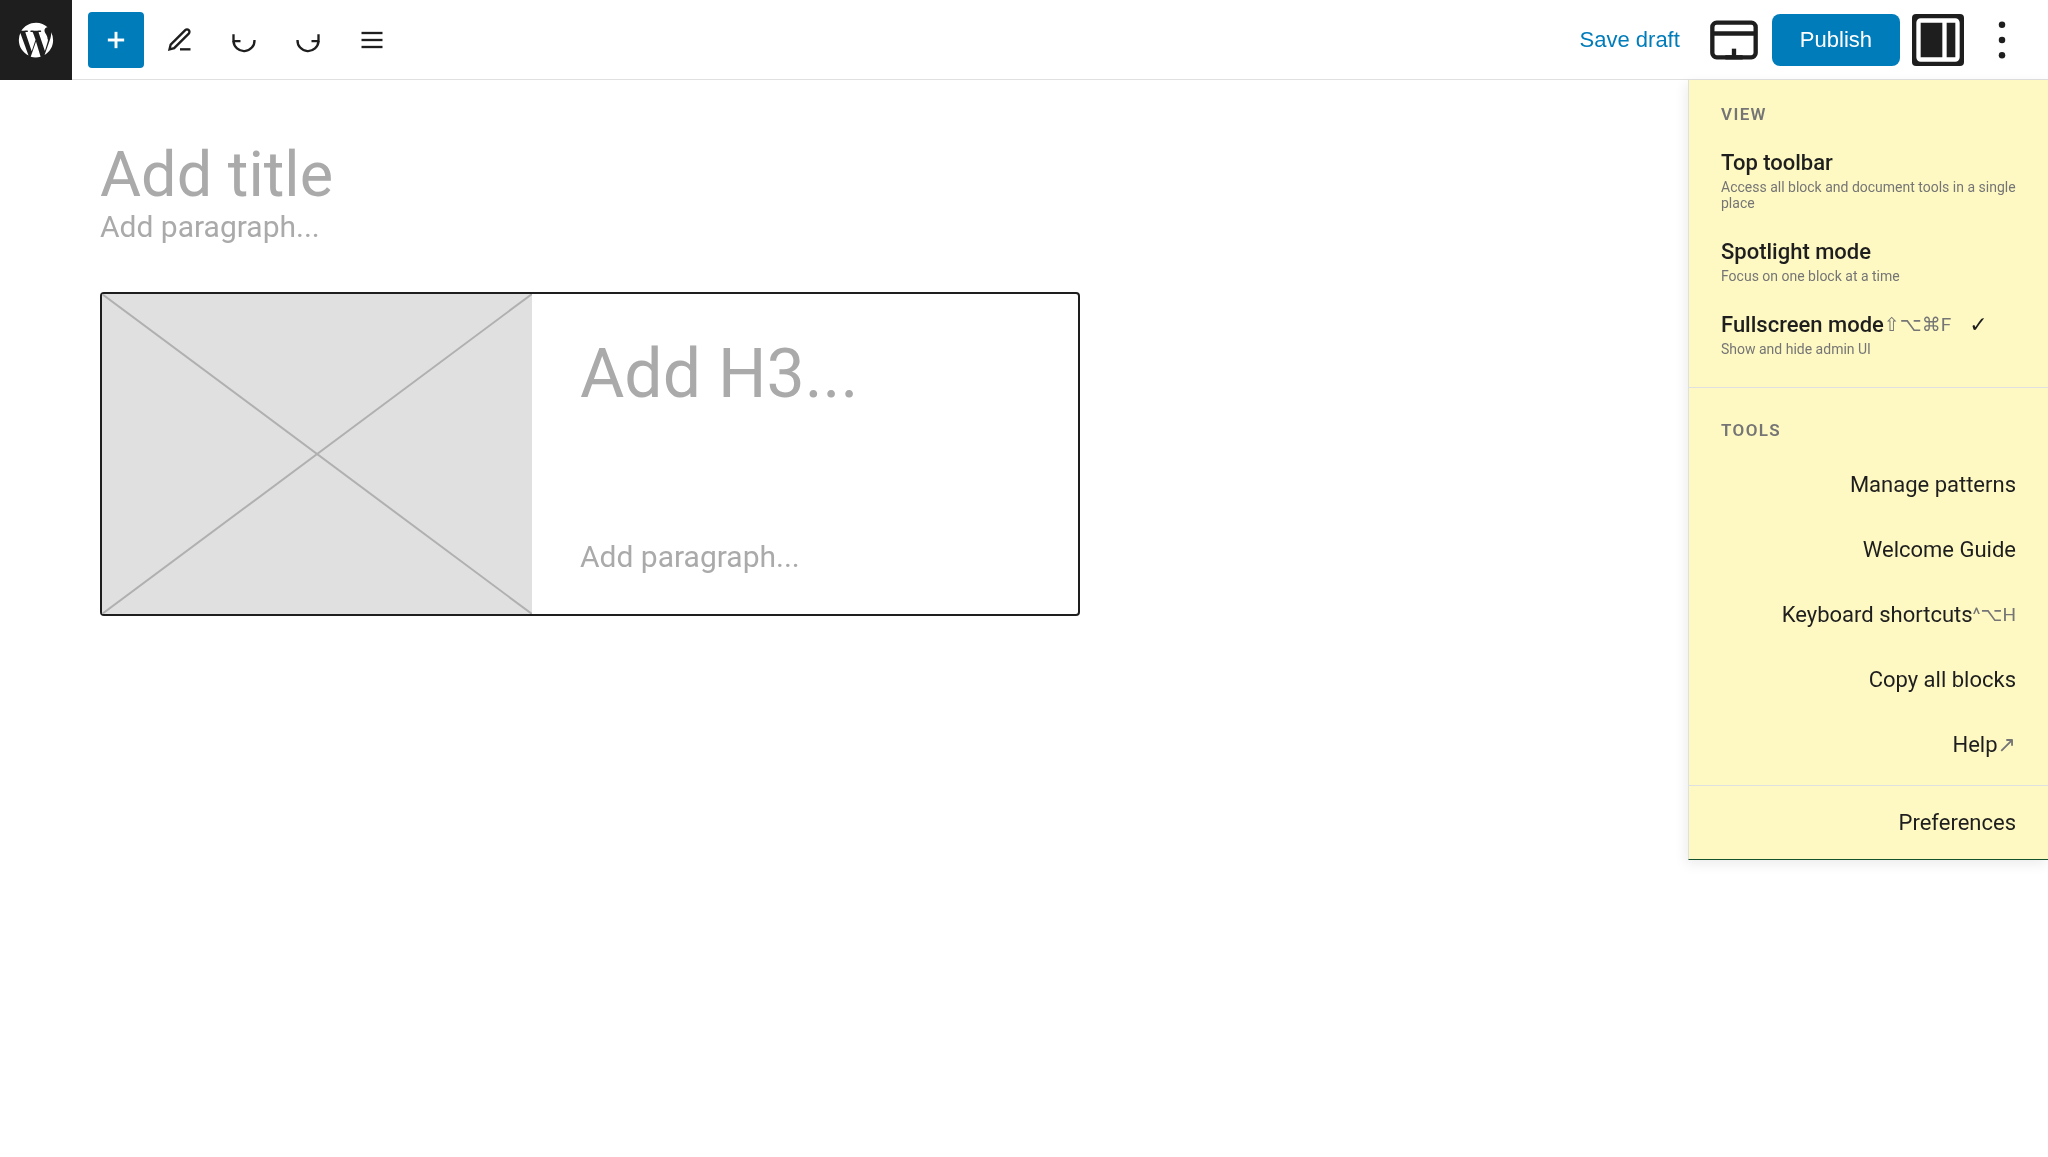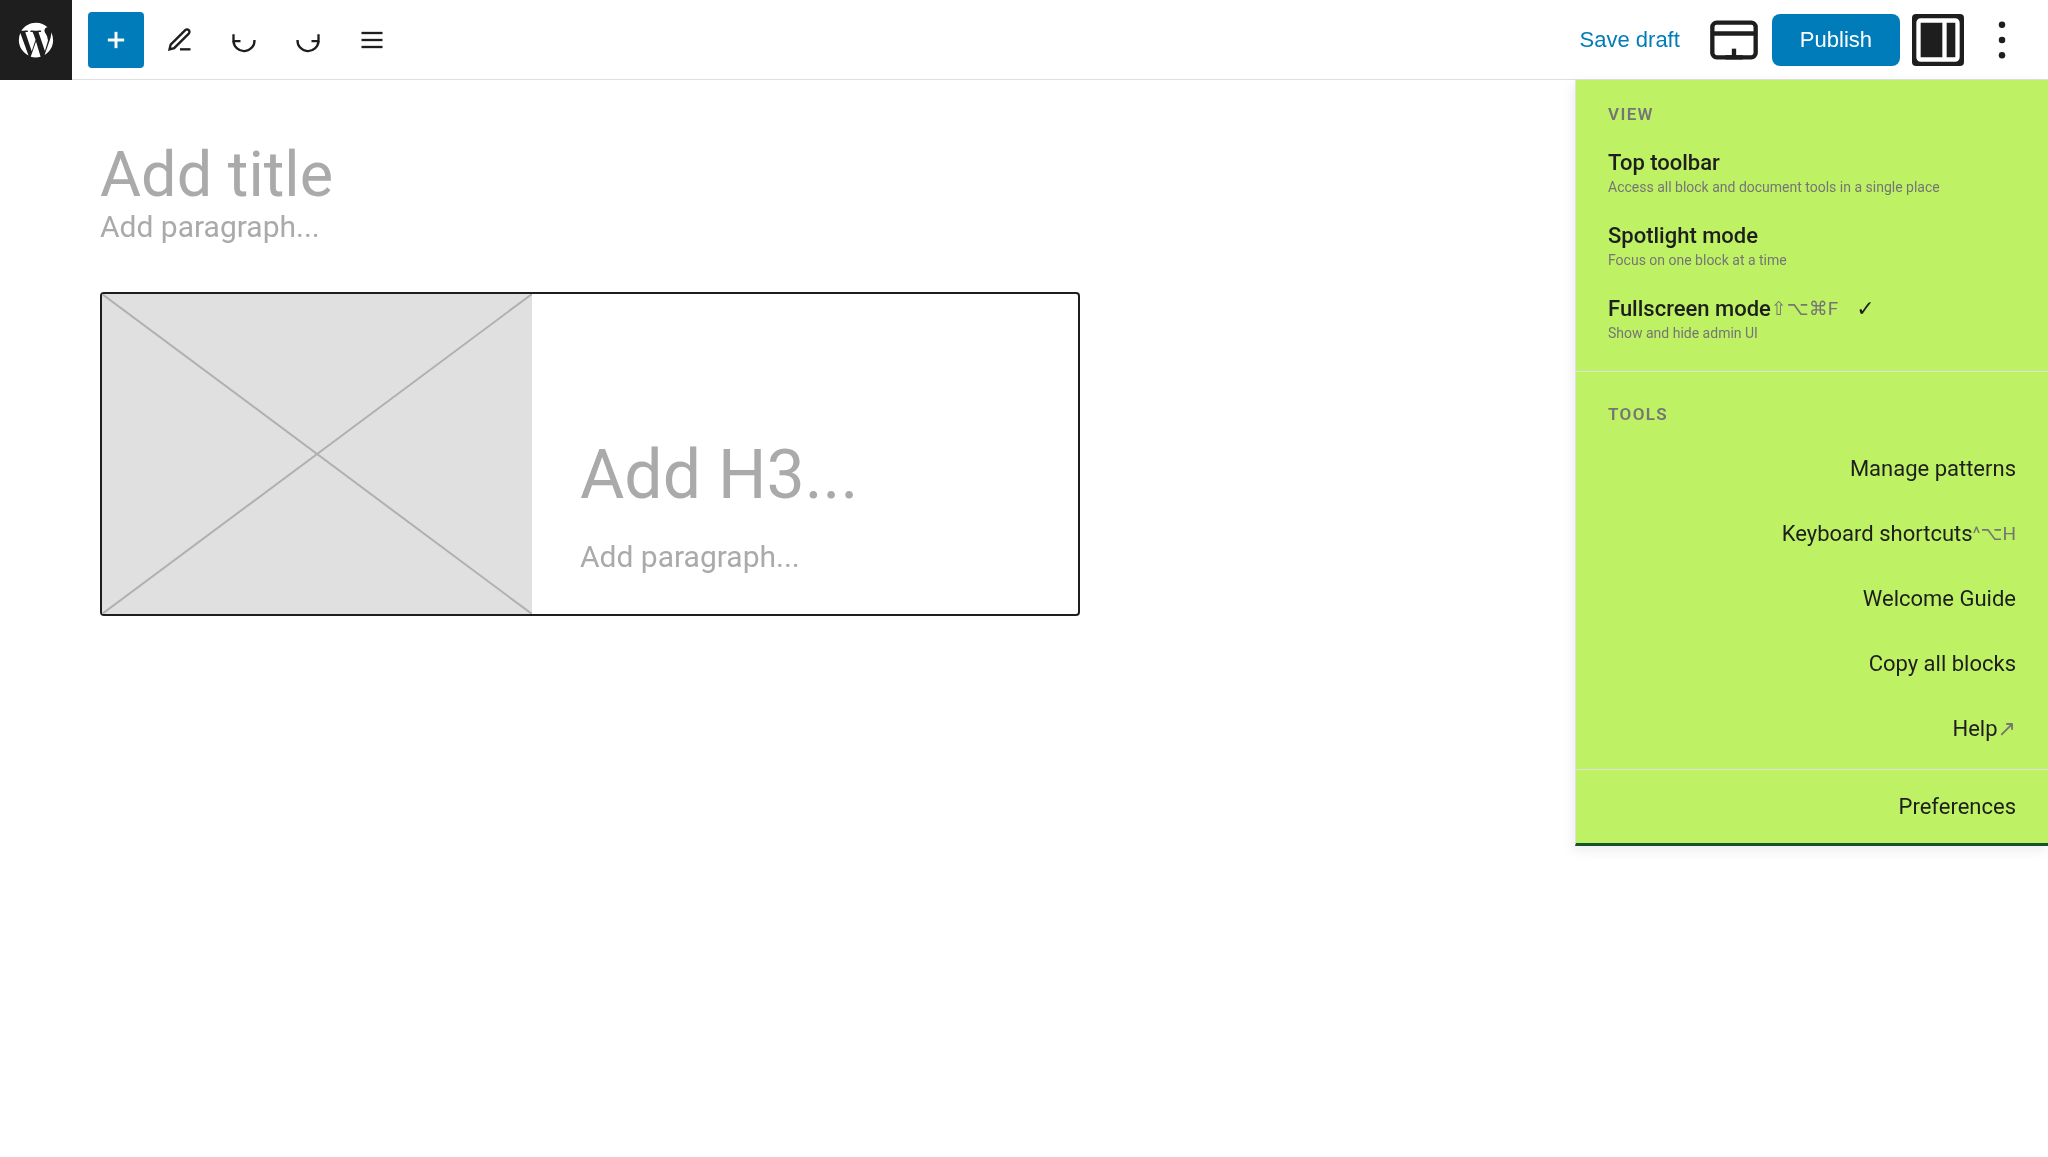--- a/index.html
+++ b/index.html
@@ -161,44 +161,44 @@
 
     .block-image svg {
       width: 100%;
       height: 100%;
     }
 
     .block-content {
       padding: 40px 48px;
       display: flex;
       flex-direction: column;
-      justify-content: flex-end;
+      justify-content: space-between;
     }
 
     .add-h3 {
       font-size: 68px;
       font-weight: 400;
       color: #aaa;
       margin-bottom: 24px;
     }
 
     .block-paragraph {
       font-size: 30px;
       color: #aaa;
     }
 
     
     .dropdown-overlay {
       position: fixed;
       top: 80px;
       right: 0;
-      width: 473px;
-      background: #bef264;
+      width: 360px;
+      background: #fef9c3;
       border-left: 1px solid #e0e0e0;
-      border-bottom: 3px solid #14532d;
+      border-bottom: 1px solid #14532d;
       z-index: 200;
       box-shadow: -2px 4px 12px rgba(0,0,0,0.08);
     }
 
     .dropdown-section {
       padding: 24px 0 8px 0;
     }
 
     .dropdown-section-title {
       font-size: 17px;
@@ -404,29 +404,29 @@
   <div class="dropdown-divider"></div>
 
   <div class="dropdown-section">
     <div class="dropdown-section-title">TOOLS</div>
 
     <div class="dropdown-simple-item">
       <span class="dropdown-simple-title">Manage patterns</span>
     </div>
 
     <div class="dropdown-simple-item">
+      <span class="dropdown-simple-title">Welcome Guide</span>
+    </div>
+
+    <div class="dropdown-simple-item">
       <span class="dropdown-simple-title">Keyboard shortcuts</span>
       <span class="dropdown-shortcut">^⌥H</span>
     </div>
 
     <div class="dropdown-simple-item">
-      <span class="dropdown-simple-title">Welcome Guide</span>
-    </div>
-
-    <div class="dropdown-simple-item">
       <span class="dropdown-simple-title">Copy all blocks</span>
     </div>
 
     <div class="dropdown-simple-item">
       <span class="dropdown-simple-title">Help</span>
       <span class="external-icon">↗</span>
     </div>
   </div>
 
   <div class="preferences-section">

